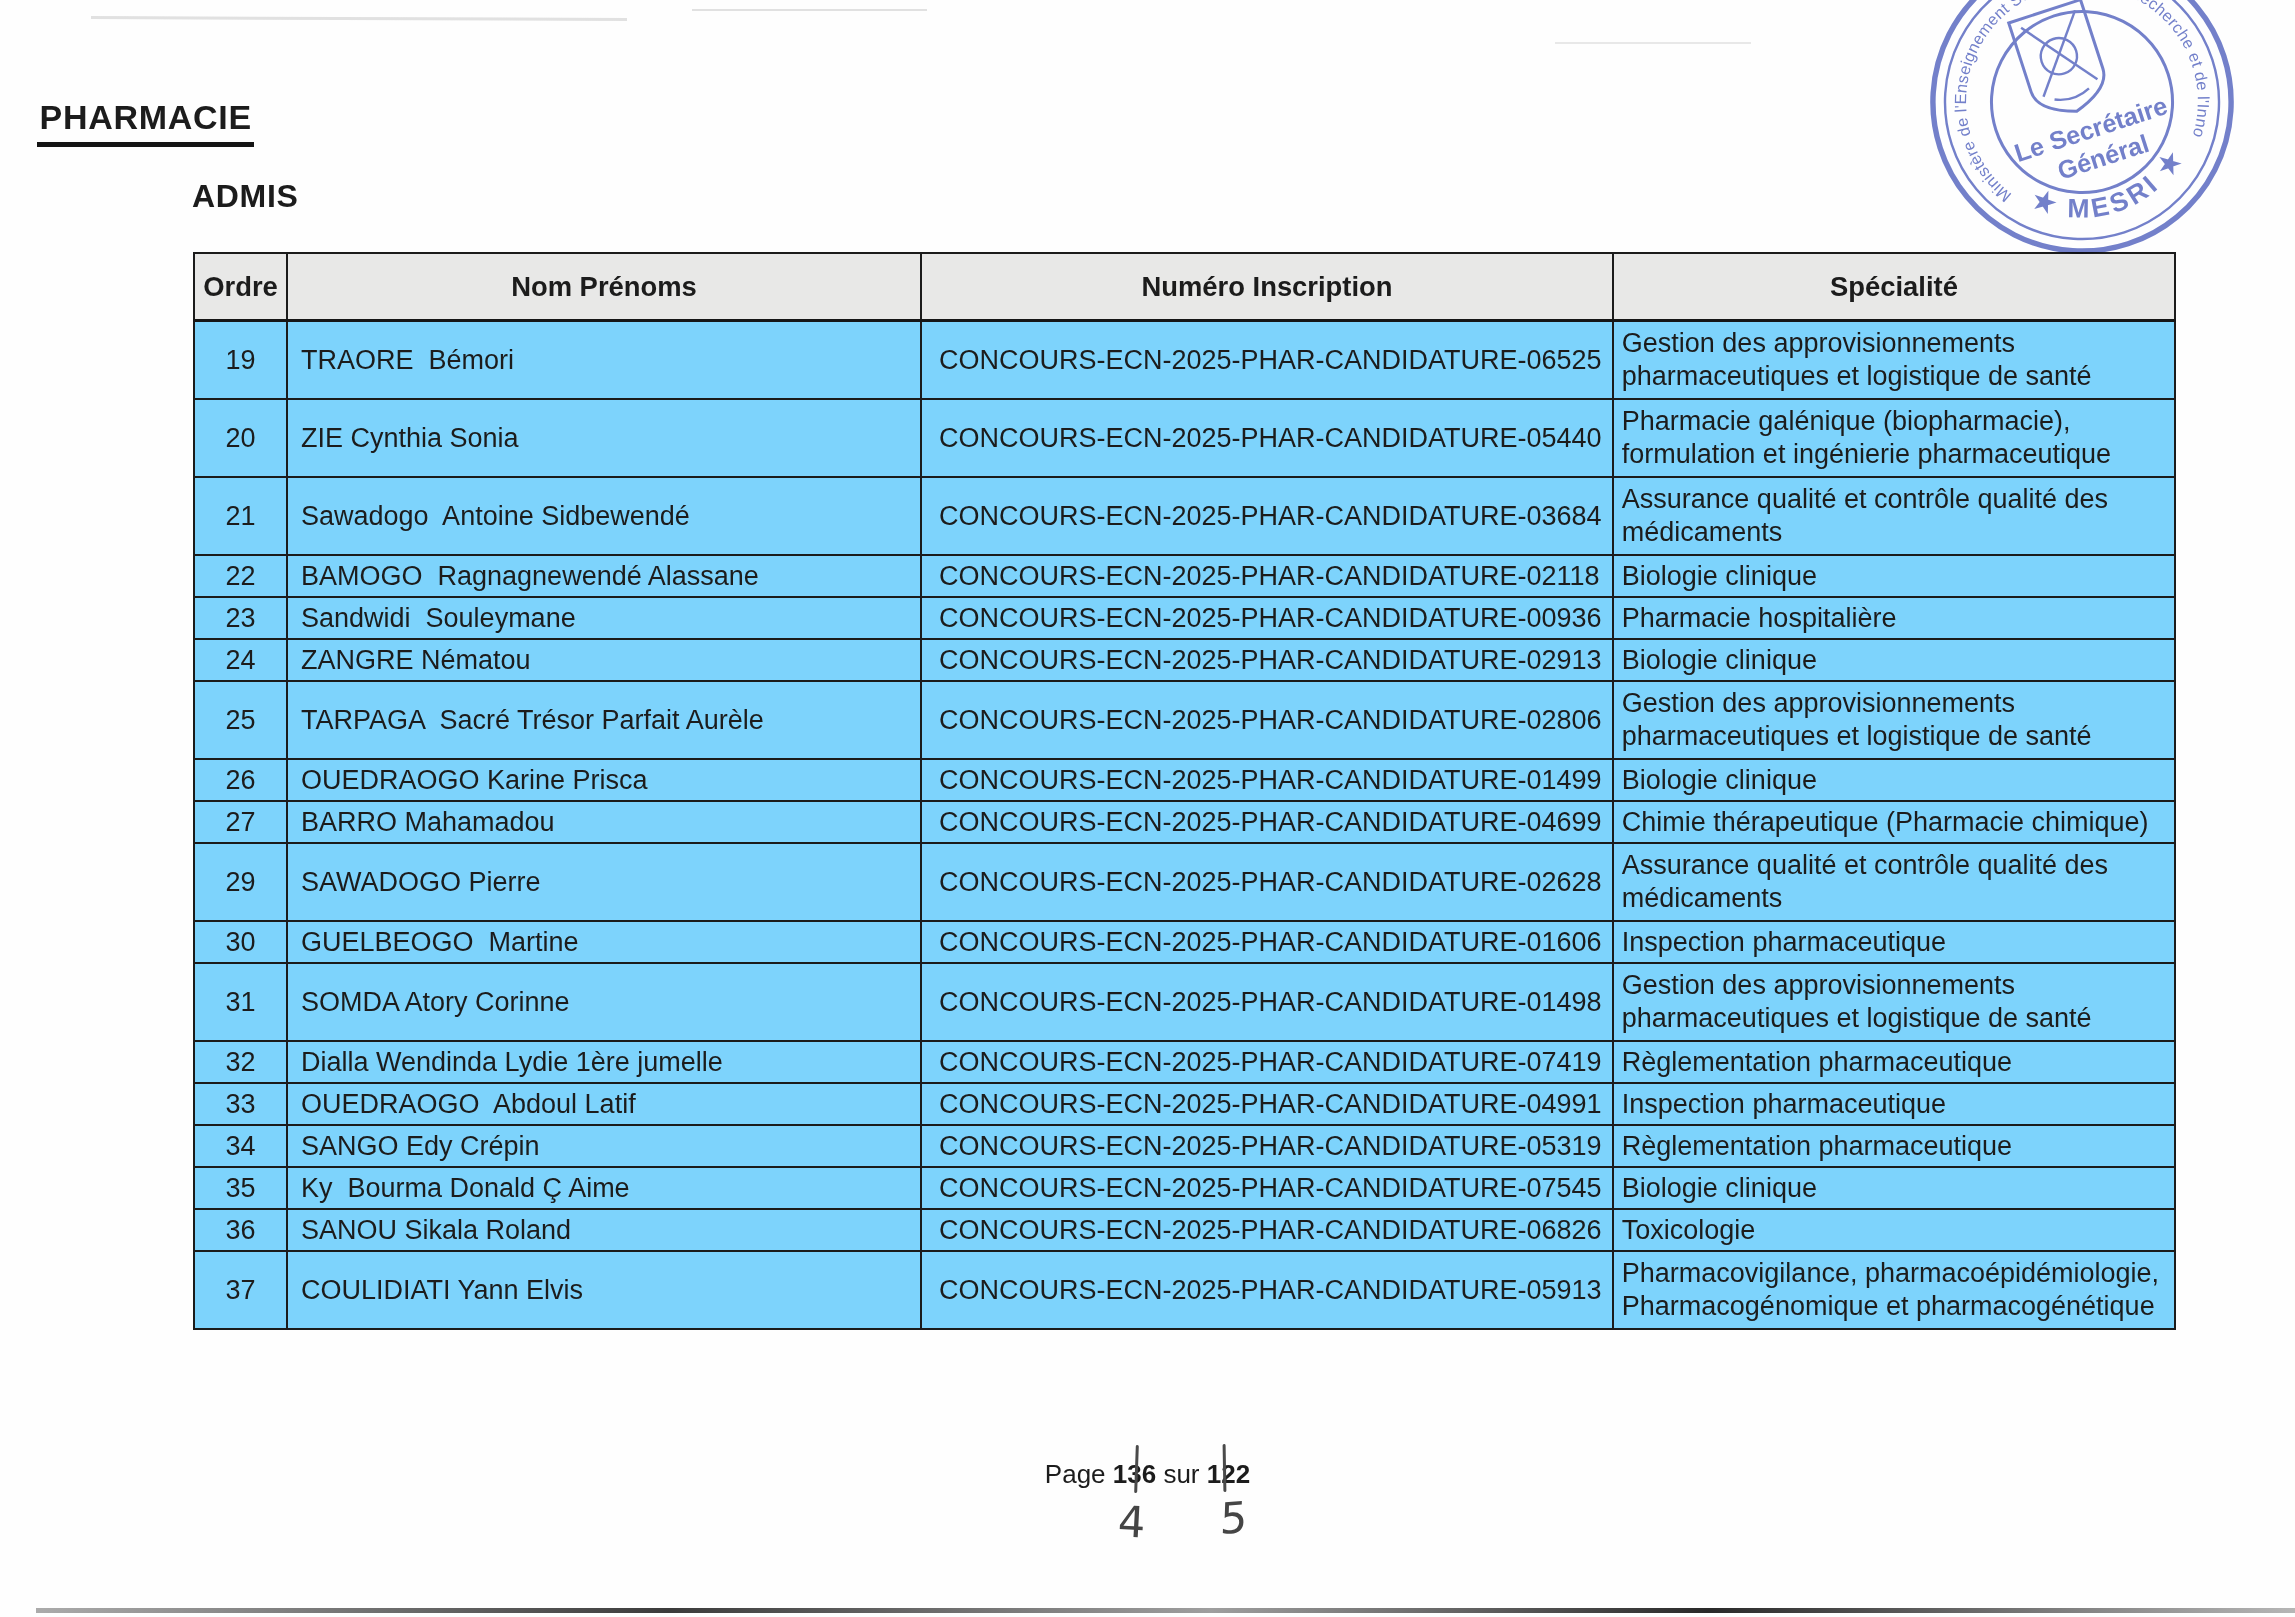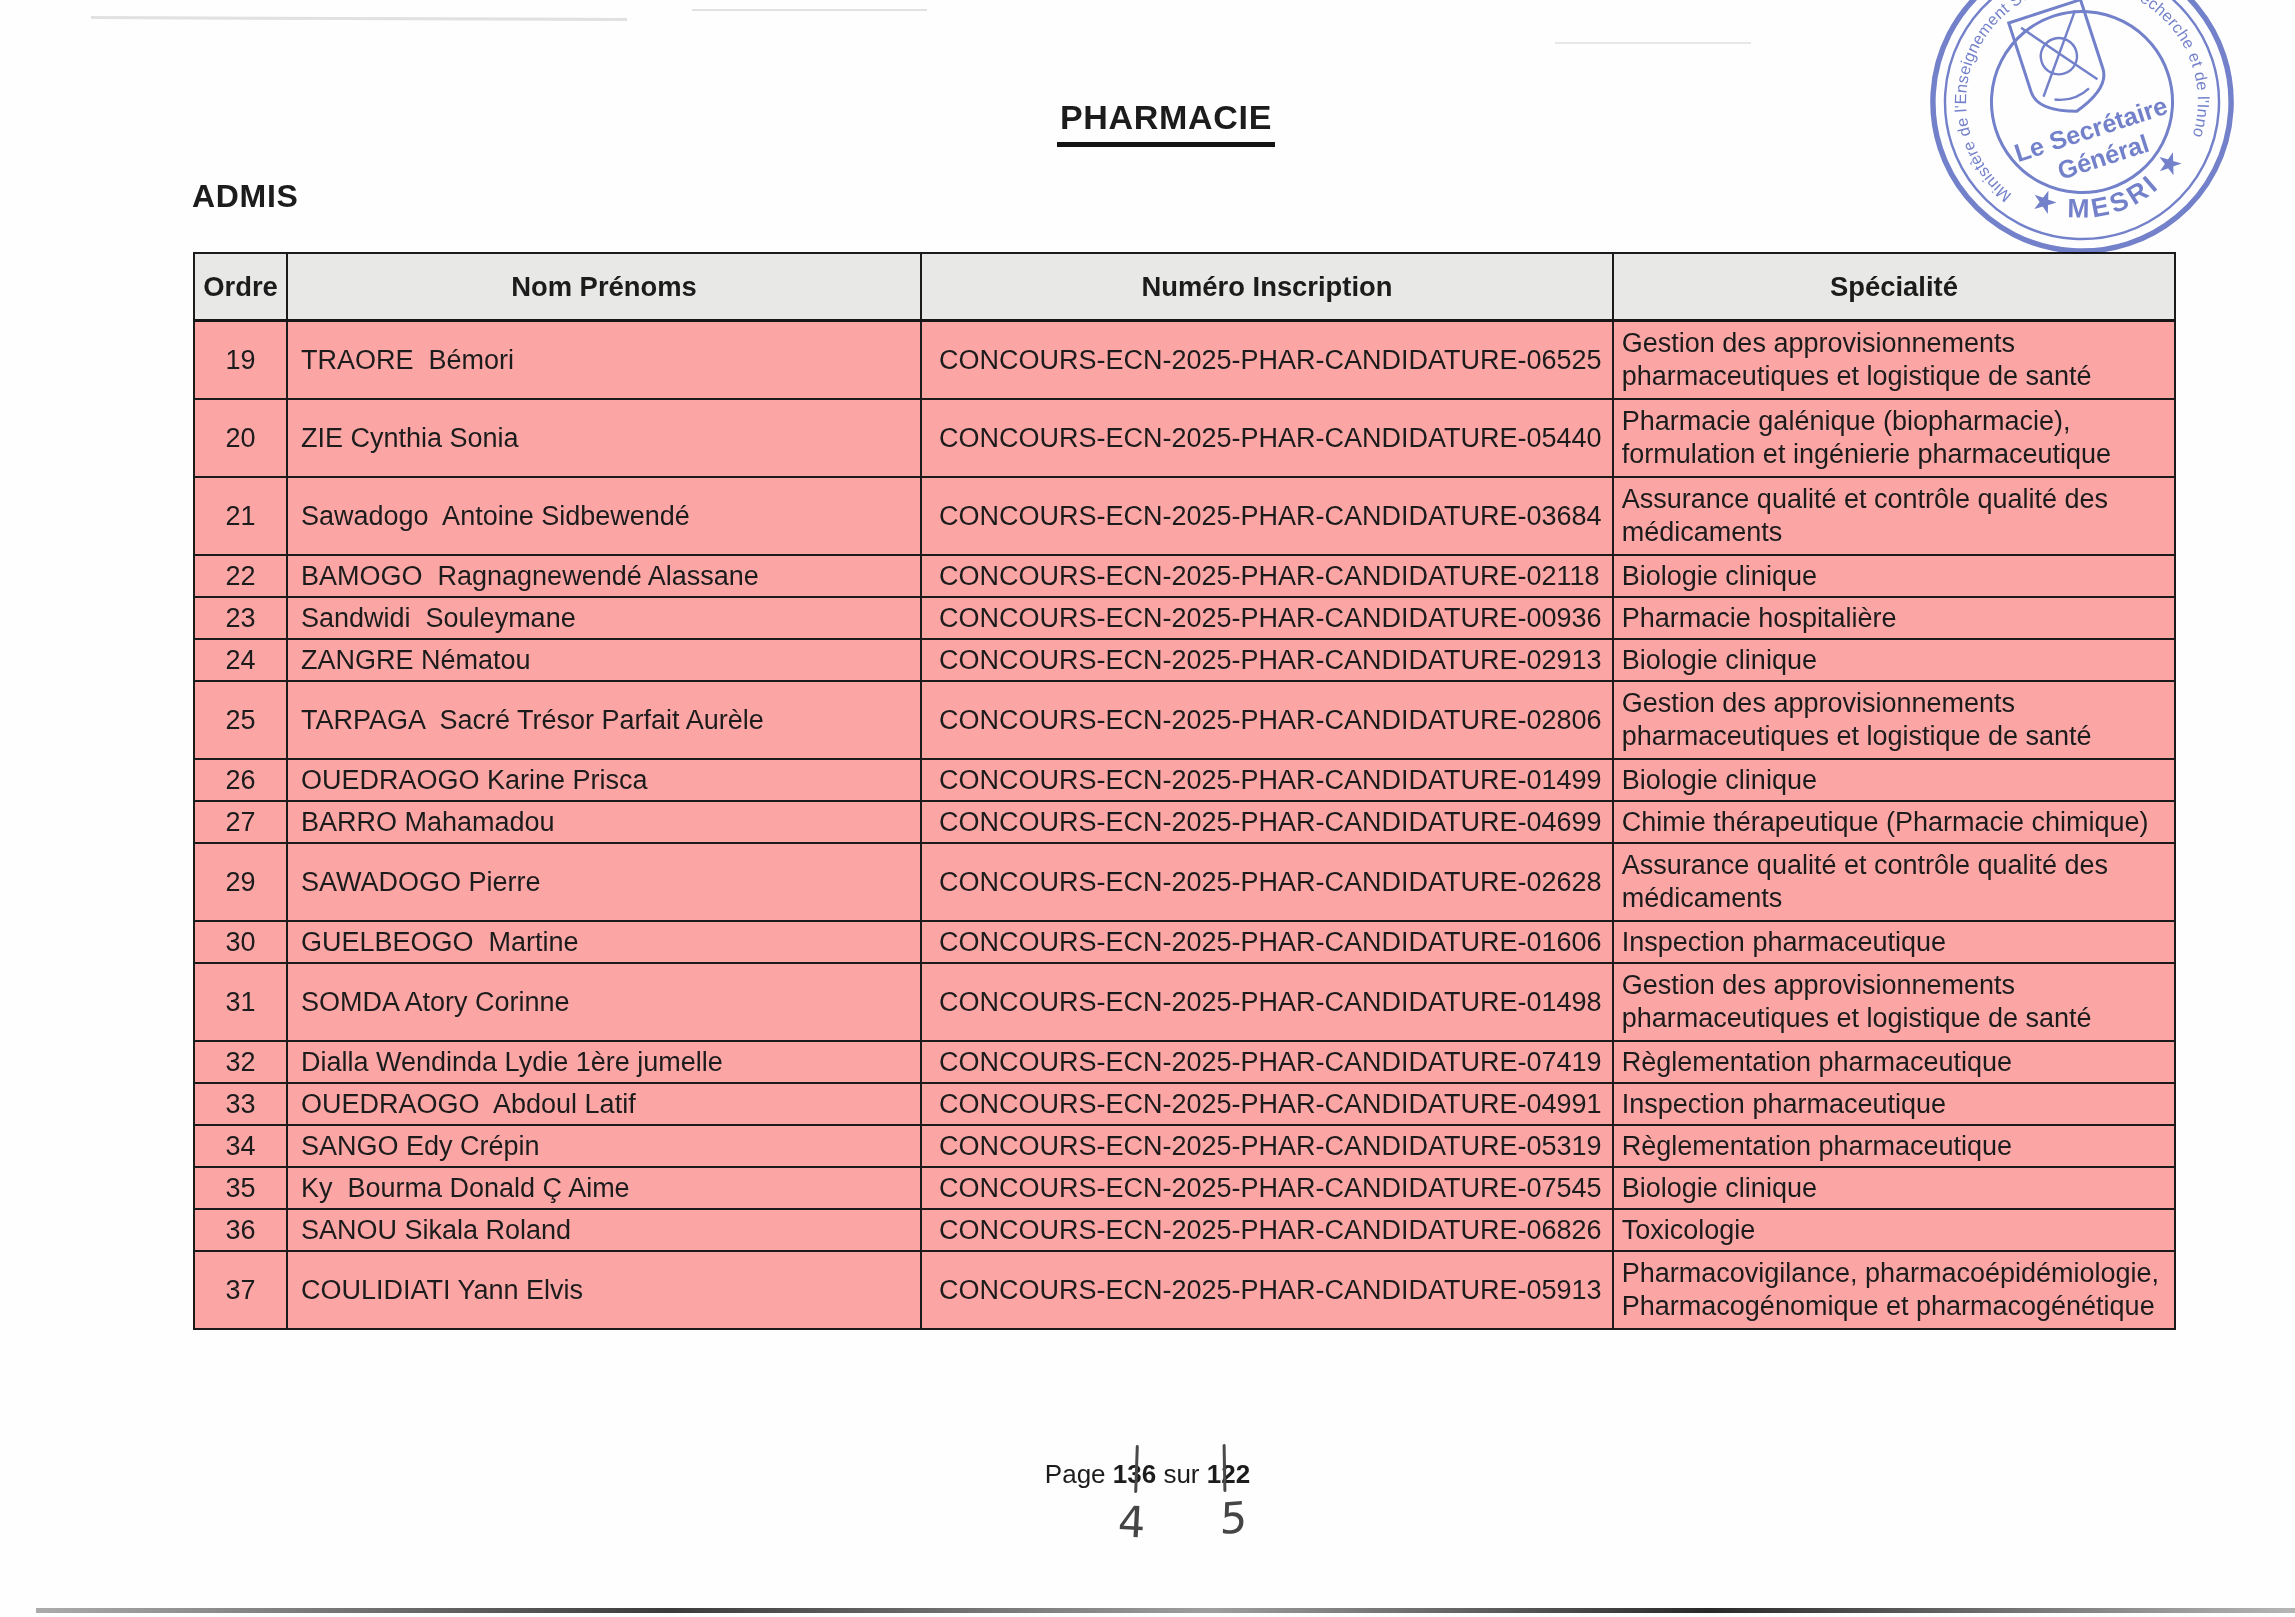--- a/index.html
+++ b/index.html
@@ -7,39 +7,38 @@
     position:relative;
     width:2295px;height:1617px;
     background:#fefefe;
     overflow:hidden;
     font-family:"Liberation Sans", sans-serif;
     color:#1c1c1c;
   }
   
   .title-wrap{
     position:absolute;top:98px;left:0;width:100%;
-    text-align:center;
   }
   .title{
     display:inline-block;
     font-size:34px;font-weight:bold;letter-spacing:0.7px;
     border-bottom:5.2px solid #141414;
     padding:0 2.6px 5.2px 2.6px;
     margin-left:37px;
   }
   .section-label{
     position:absolute;left:192px;top:178px;
     font-size:32px;font-weight:bold;letter-spacing:0.7px;
   }
   
   table.results{
     position:absolute;left:193px;top:252px;
     width:1981px;
     border-collapse:collapse;table-layout:fixed;
-    background:#fca5a5;
+    background:#7dd3fc;
   }
   table.results col.c-ordre{width:93px;}
   table.results col.c-nom{width:634px;}
   table.results col.c-num{width:692px;}
   table.results col.c-spec{width:562px;}
   table.results th{
     height:63px;
     background:#e8e8e7;
     font-size:27.4px;font-weight:bold;
     border:2px solid #1b1b1b;

